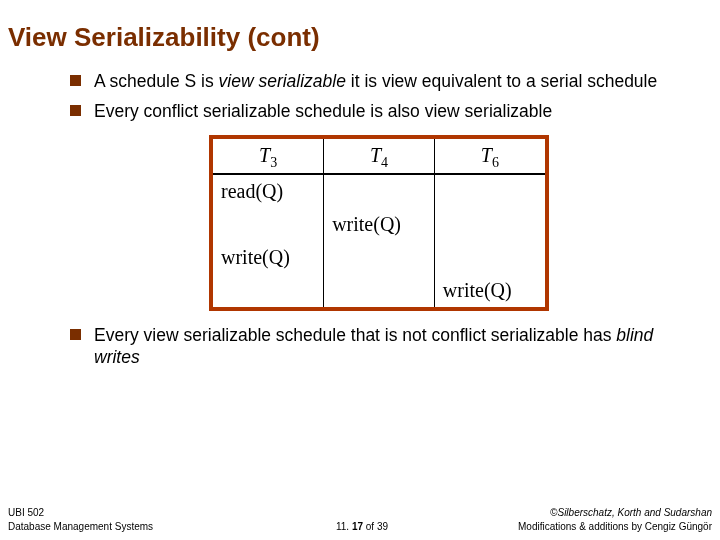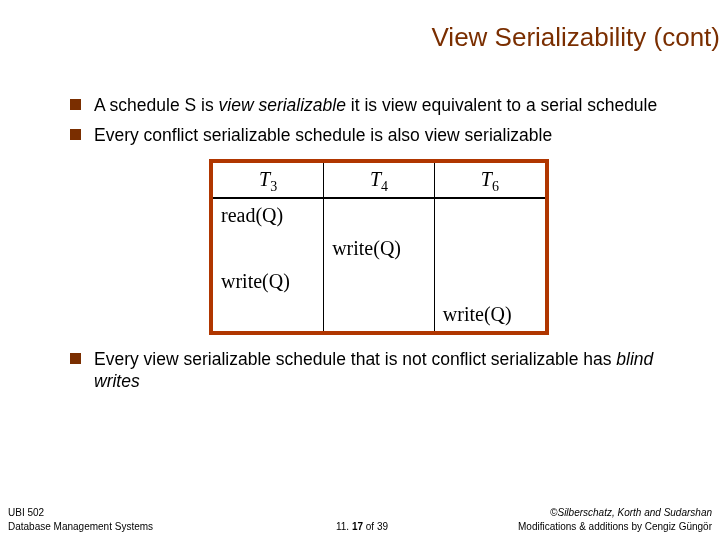--- a/index.html
+++ b/index.html
@@ -12,33 +12,32 @@
     position: relative;
     overflow: hidden;
     color: #000;
   }
   .slide {
     width: 720px;
     height: 540px;
     position: relative;
   }
   .title {
-    text-align: right;
+    text-align: left;
     color: #7a2e00;
-    font-weight: normal;
+    font-weight: bold;
     font-size: 26px;
     padding-top: 22px;
     padding-bottom: 18px;
     padding-left: 8px;
   }
   .body {
     padding: 0 32px 0 70px;
     font-size: 17.5px;
     line-height: 1.25;
-    margin-top: 24px;
   }
   .bullet {
     position: relative;
     padding-left: 24px;
     margin-bottom: 8px;
   }
   .bullet::before {
     content: "";
     position: absolute;
     left: 0;

